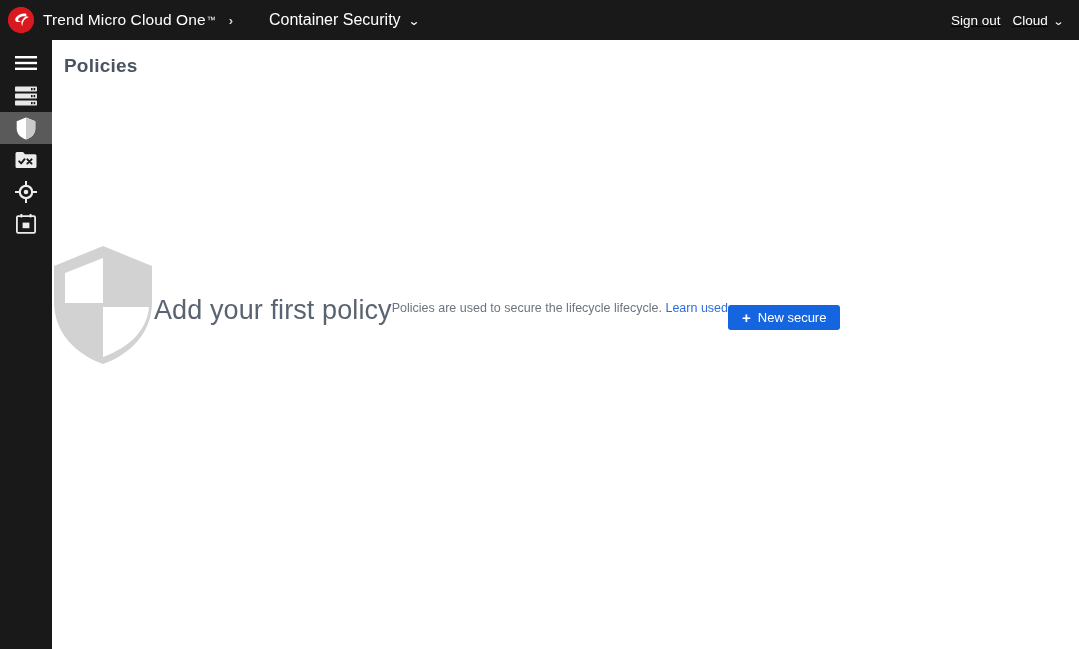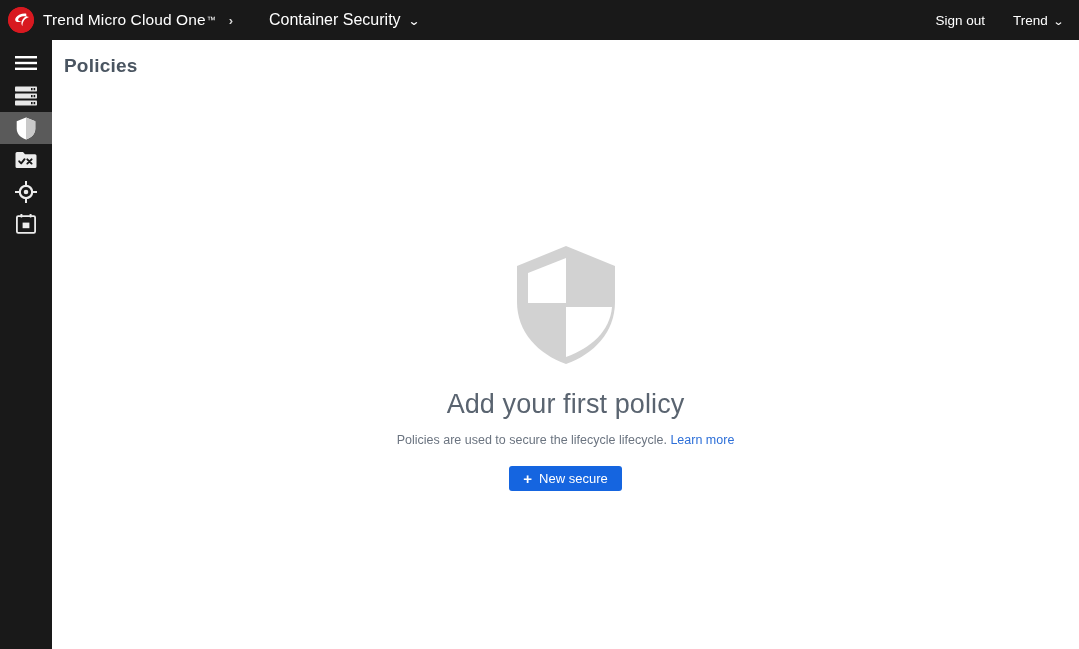--- a/index.html
+++ b/index.html
@@ -69,21 +69,22 @@
     display: inline-block;
     color: #ffffff;
     font-size: 12px;
     margin-left: 8px;
     transform: scaleX(1.25);
   }
   .topbar-right {
     margin-left: auto;
     display: flex;
     align-items: center;
-    gap: 28px;
+    gap: 12px;
+    text-decoration: underline;
   }
   .topbar-link {
     color: #ffffff;
     font-size: 13.5px;
     white-space: nowrap;
     cursor: pointer;
   }
   .topbar-link .caret { font-size: 11px; margin-left: 6px; }
 
   
@@ -121,21 +122,21 @@
     font-weight: bold;
     color: #4a5561;
     letter-spacing: .2px;
   }
 
   .empty-state {
     position: absolute;
     top: 205px; left: 0;
     width: 1027px;
     display: flex;
-    flex-direction: column;
+    flex-direction: row;
     align-items: center;
   }
   .empty-shield { margin-bottom: 24px; }
   .empty-shield svg { display: block; }
   .empty-head {
     font-size: 27px;
     color: #5a6470;
     font-weight: normal;
     letter-spacing: .1px;
     margin-bottom: 13px;
@@ -186,21 +187,21 @@
 
   <span class="crumb-sep">›</span>
 
   <span class="app-name">
     <span>Container Security</span><span class="caret">⌄</span>
   </span>
 
   <div class="topbar-right">
     <span class="topbar-link">Sign out</span>
     <span class="topbar-link">
-      <span>Trend</span><span class="caret">⌄</span>
+      <span>Cloud</span><span class="caret">⌄</span>
     </span>
   </div>
 </div>
 
 <div class="sidebar">
 
   <div class="rail-item menu">
     <span>
       <svg width="22" height="16" viewBox="0 0 22 16">
         <rect x="0" y="1" width="22" height="2.4" fill="#ffffff"></rect>
@@ -281,21 +282,21 @@
         <path d="M51 1 L100 21 L100 57 C100 87 79 109 51 119 C23 109 2 87 2 57 L2 21 Z" fill="#d2d2d2"></path>
         <path d="M51 13 L51 58 L13 58 L13 28 Z" fill="#ffffff"></path>
         <path d="M51 62 L97 62 C95 86 76 103 51 112 Z" fill="#ffffff"></path>
       </svg>
     </div>
 
     <div class="empty-head">Add your first policy</div>
 
     <div class="empty-sub">
       <span>Policies are used to secure the lifecycle lifecycle.</span>
-      <a href="#">Learn more</a>
+      <a href="#">Learn used</a>
     </div>
 
     <button class="new-btn">
       <span class="plus">+</span>
       <span>New secure</span>
     </button>
 
   </div>
 </div>
 

